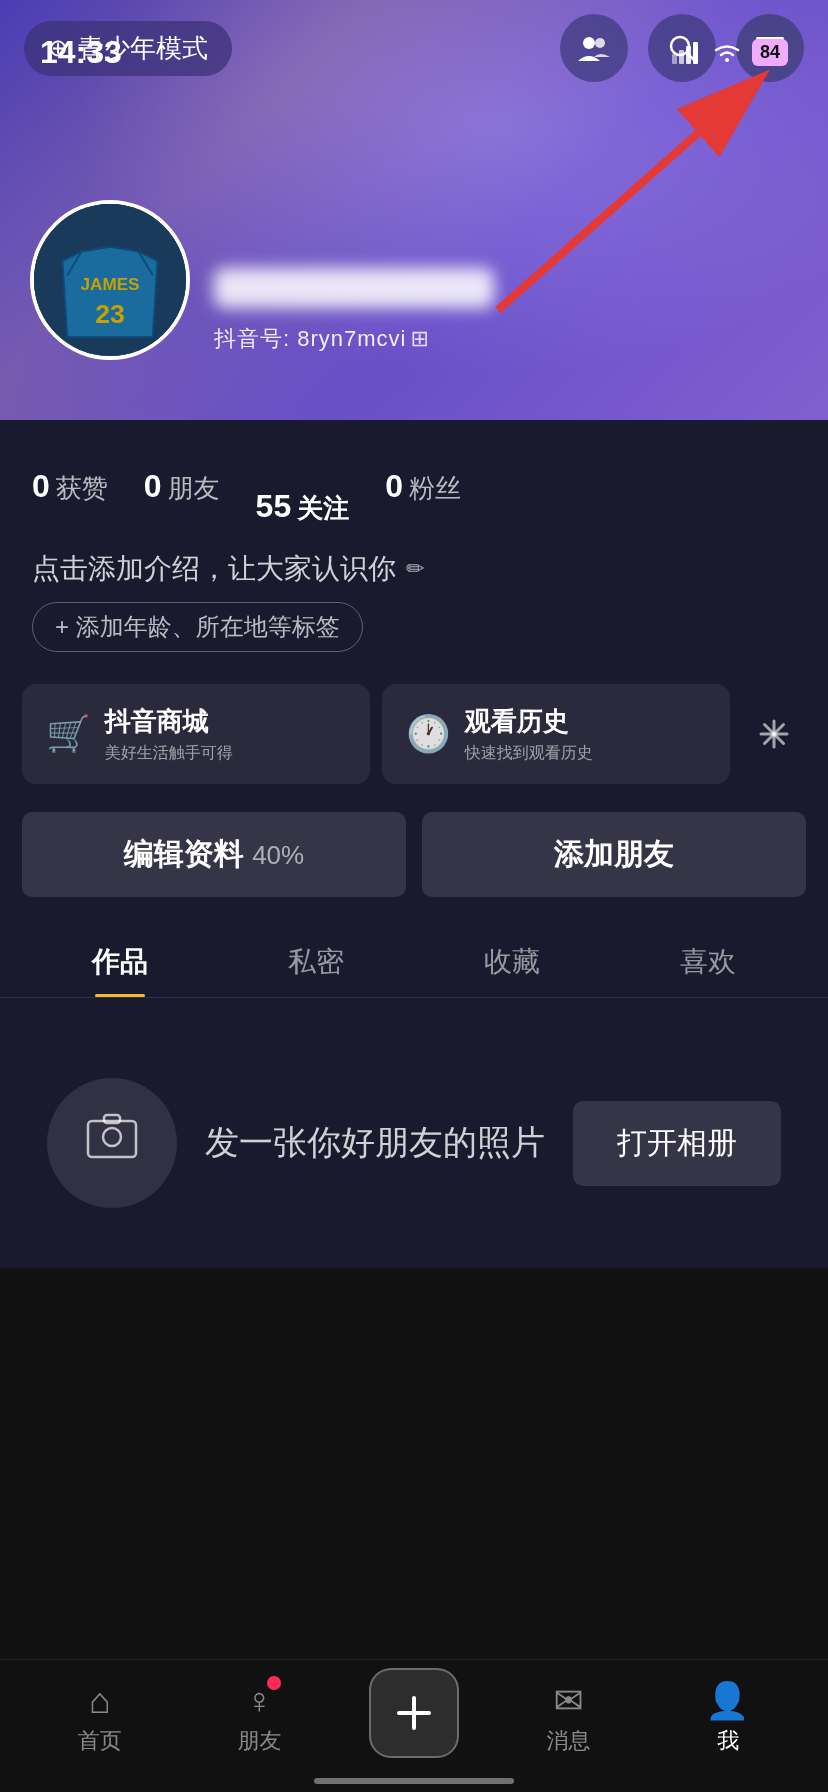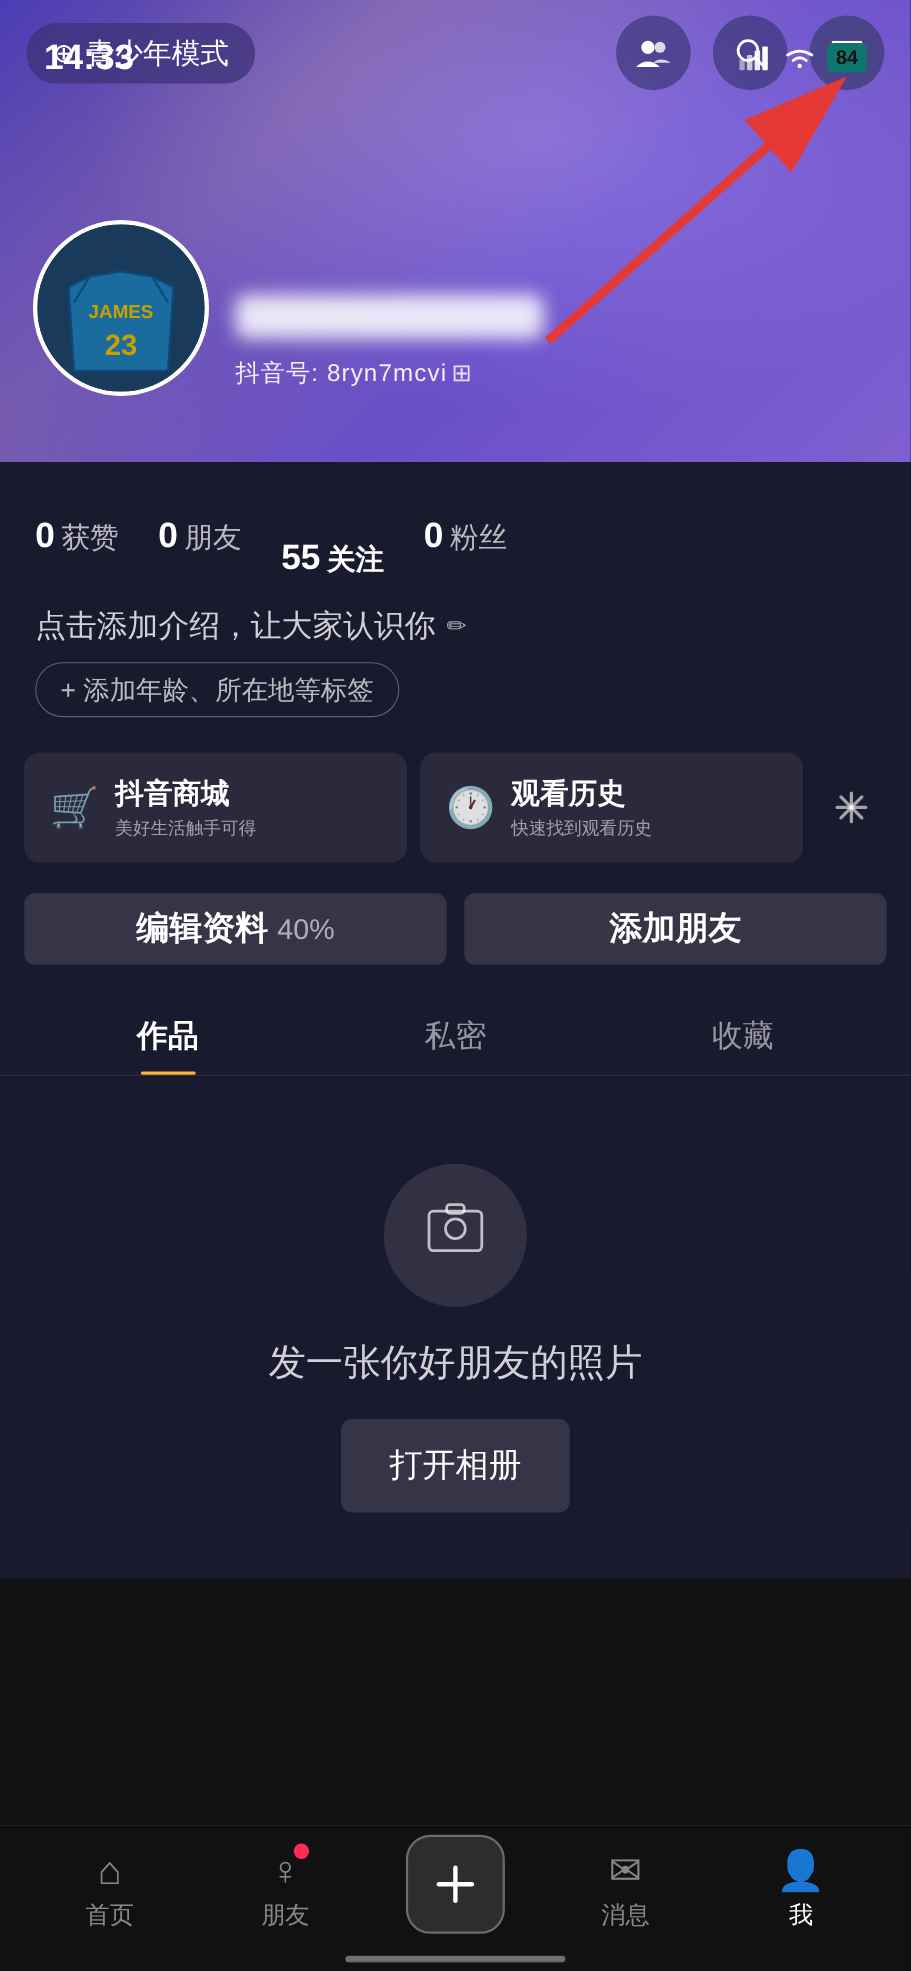--- a/index.html
+++ b/index.html
@@ -31,21 +31,21 @@
     .status-icons {
       display: flex;
       align-items: center;
       gap: 10px;
     }
     .signal-icon, .wifi-icon {
       width: 30px;
       height: 22px;
     }
     .battery-badge {
-      background: #0f766e;
+      background: #f0abfc;
       color: #111;
       font-size: 18px;
       font-weight: 700;
       padding: 3px 8px;
       border-radius: 6px;
     }
 
     
     .profile-banner {
       position: relative;
@@ -302,21 +302,21 @@
     }
 
     
     .action-buttons-row {
       display: flex;
       gap: 16px;
       padding: 8px 22px 24px;
     }
     .action-btn {
       flex: 1;
-      padding: 12px 0;
+      padding: 22px 0;
       border-radius: 10px;
       border: none;
       cursor: pointer;
       font-size: 30px;
       font-weight: 600;
       text-align: center;
     }
     .edit-profile-btn {
       background: rgba(255,255,255,0.12);
       color: #fff;
@@ -359,21 +359,21 @@
       transform: translateX(-50%);
       width: 50px;
       height: 3px;
       background: #f7b731;
       border-radius: 2px;
     }
 
     
     .empty-state {
       display: flex;
-      flex-direction: column;
+      flex-direction: row;
       align-items: center;
       justify-content: center;
       padding: 80px 40px 60px;
       gap: 28px;
     }
     .empty-icon-circle {
       width: 130px;
       height: 130px;
       border-radius: 50%;
       background: rgba(255,255,255,0.1);
@@ -640,20 +640,23 @@
     <div class="content-tabs">
       <div class="tab-item active">
         <span>作品</span>
       </div>
       <div class="tab-item">
         <span>私密</span>
       </div>
       <div class="tab-item">
         <span>收藏</span>
       </div>
+      <div class="tab-item">
+        <span>喜欢</span>
+      </div>
     </div>
 
     <div class="empty-state">
       <div class="empty-icon-circle">
         <span class="empty-icon">
           <svg width="52" height="48" viewBox="0 0 52 48" fill="none">
             <rect x="2" y="8" width="48" height="36" rx="4" stroke="rgba(255,255,255,0.7)" stroke-width="2.5" fill="none"></rect>
             <circle cx="26" cy="24" r="9" stroke="rgba(255,255,255,0.7)" stroke-width="2.5" fill="none"></circle>
             <rect x="18" y="2" width="16" height="8" rx="3" stroke="rgba(255,255,255,0.7)" stroke-width="2.5" fill="none"></rect>
           </svg>

